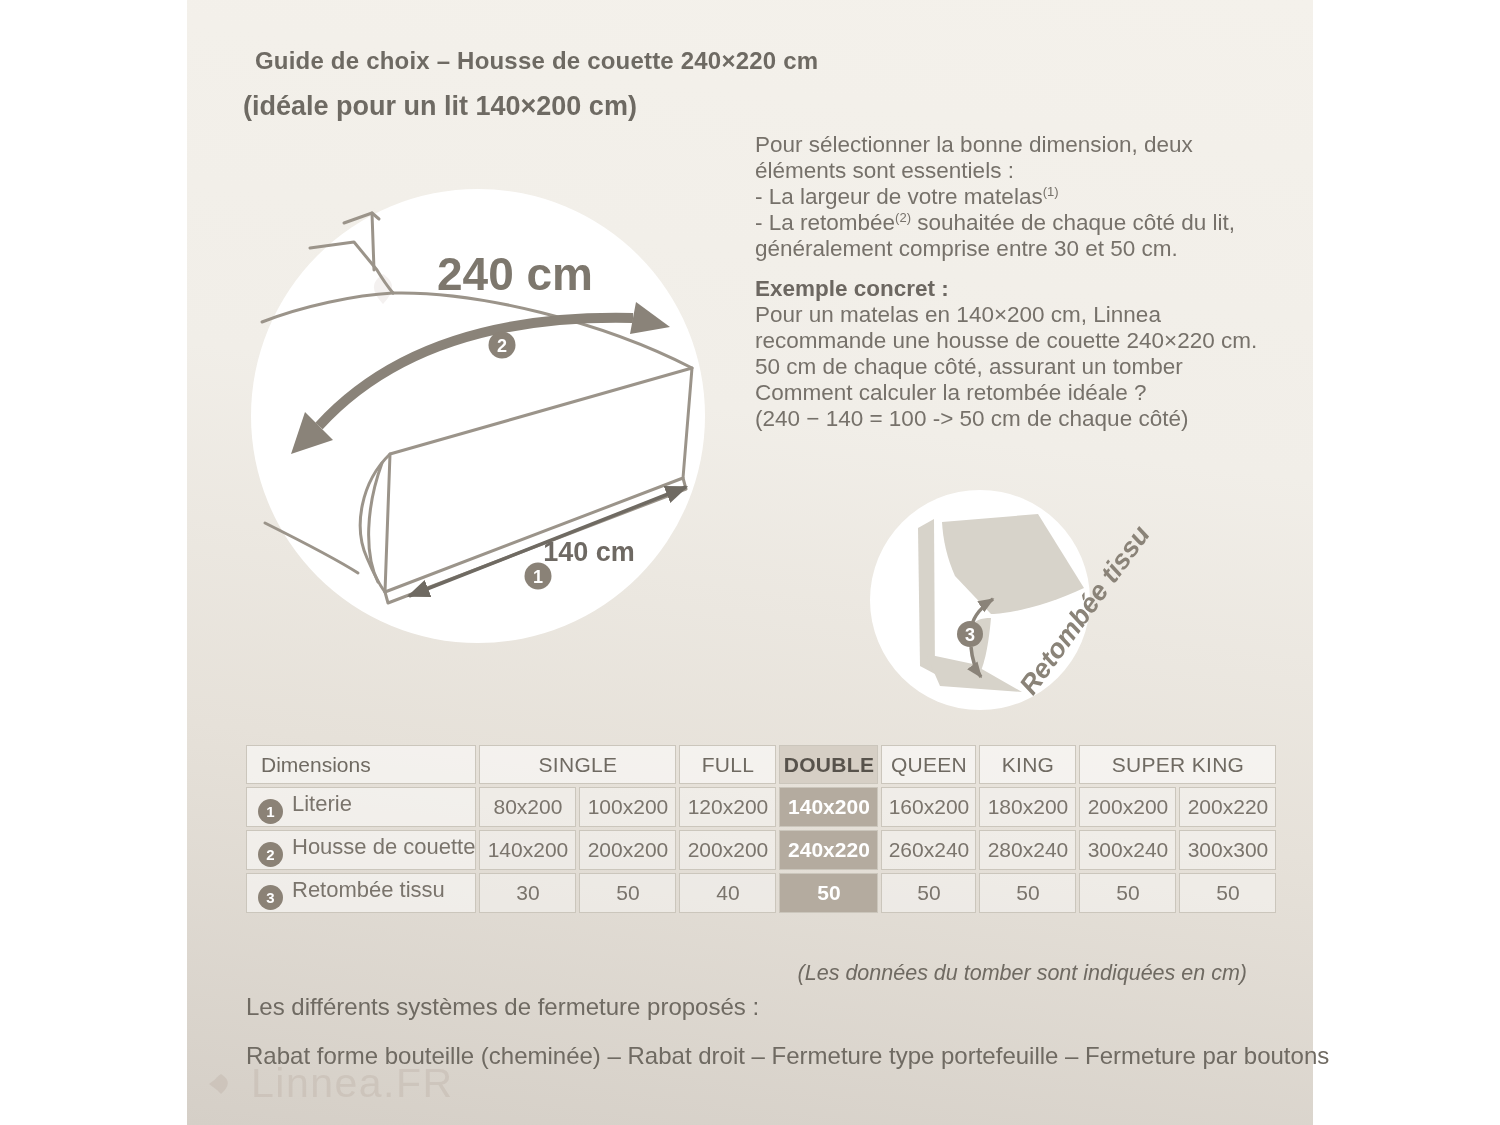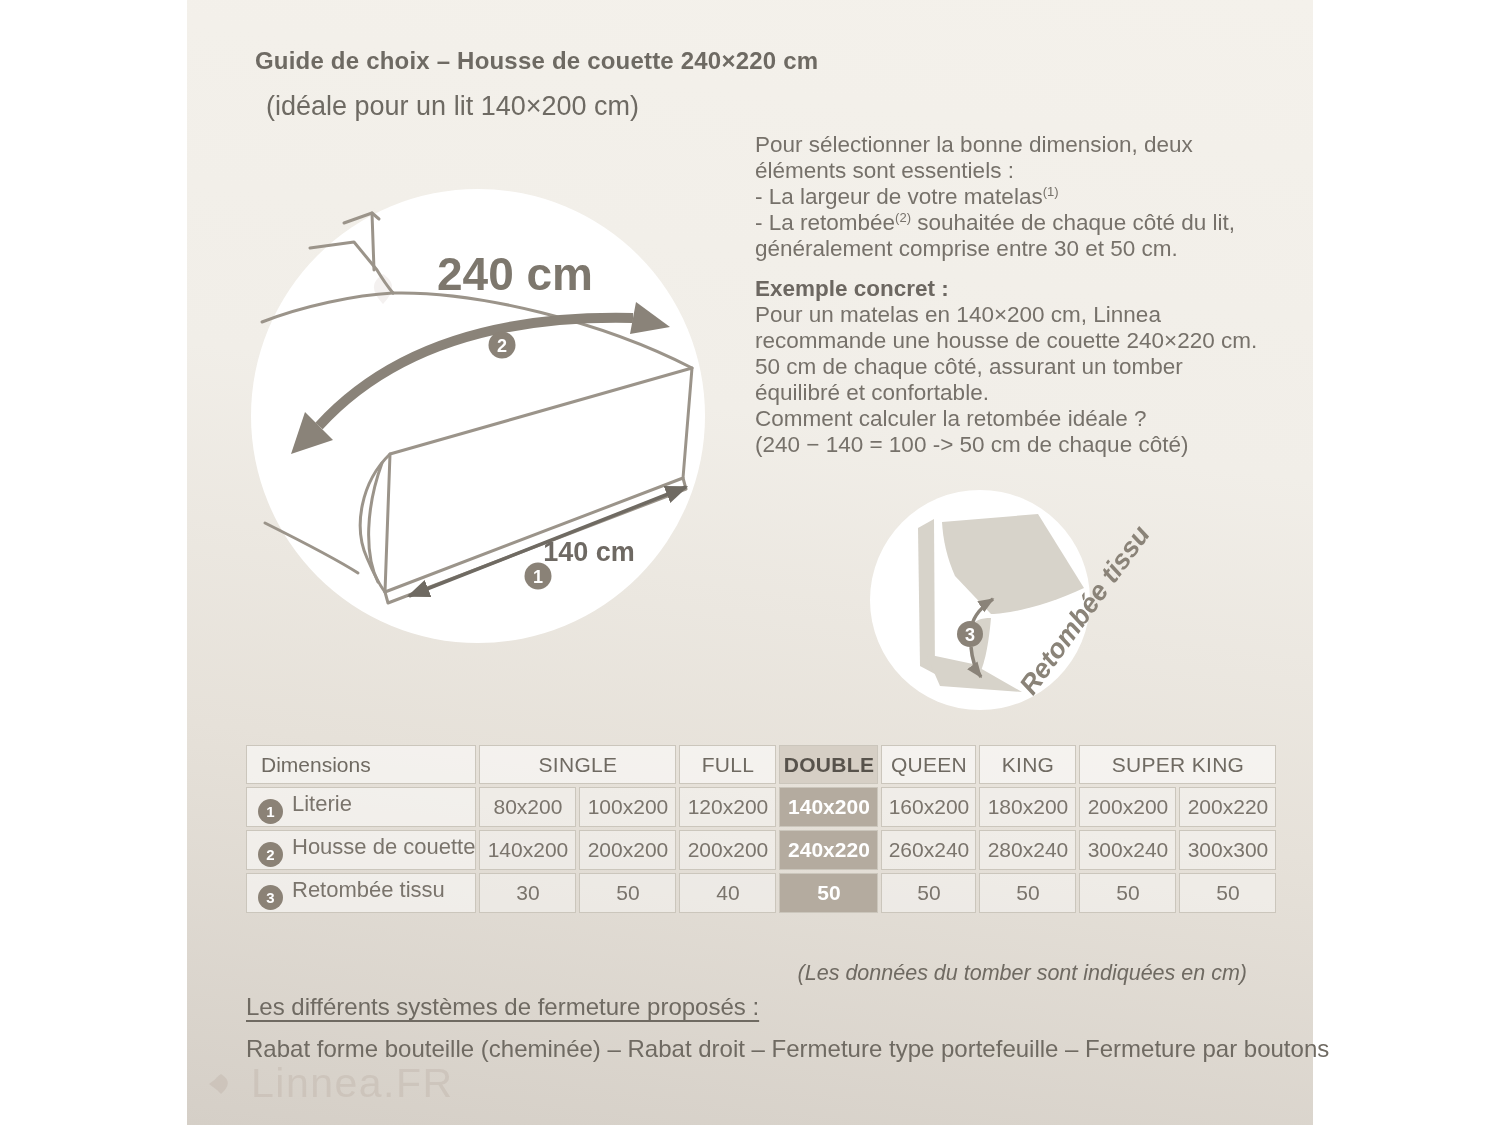--- a/index.html
+++ b/index.html
@@ -12,21 +12,21 @@
   }
   .panel {
     position:absolute; left:187px; top:0; width:1126px; height:1125px;
     background:linear-gradient(187deg,#f4f1eb 0%,#f1eee8 38%,#e6e1d9 68%,#d5cfc7 100%);
   }
   .title {
     position:absolute; left:255px; top:47px; font-size:24px; font-weight:700;
     color:#6e6a63; letter-spacing:.2px; white-space:nowrap;
   }
   .subtitle {
-    position:absolute; left:266px; top:91px; font-size:27px; font-weight:400;
+    position:absolute; left:243px; top:91px; font-size:27px; font-weight:700;
     color:#6e6a63; white-space:nowrap;
   }
   .textcol { position:absolute; left:755px; width:520px; font-size:22.5px; line-height:26px; color:#76716a; }
   .textcol .line { white-space:nowrap; }
   .textcol sup { font-size:13px; line-height:0; vertical-align:super; }
   .intro { top:132px; }
   .example { top:276px; }
   .example .heading { font-weight:700; color:#6c6761; }
 
   
@@ -56,21 +56,21 @@
   .tbadge {
     display:inline-block; width:25px; height:25px; border-radius:50%;
     background:#8b8276; color:#fff; font-size:15px; font-weight:700;
     line-height:25px; text-align:center; margin-right:9px; vertical-align:-6px;
   }
   .note {
     position:absolute; left:745px; top:961px; width:502px; text-align:right;
     font-style:italic; font-size:21.5px; color:#6f6a62; white-space:nowrap;
   }
   .closures { position:absolute; left:246px; top:993px; font-size:24px; color:#6f6a62; }
-  .closures .heading { text-decoration:underline; text-underline-offset:5px; margin-bottom:14px; }
+  .closures .heading { text-underline-offset:5px; margin-bottom:21px; }
   .closures .list { margin-top:2px; white-space:nowrap; }
 
   .watermark {
     position:absolute; left:203px; top:1060px; display:flex; align-items:center;
     gap:12px; opacity:.33;
   }
   .watermark .wtext { font-size:41px; color:#b9aba1; letter-spacing:1.5px; }
 </style>
 </head>
 <body>
@@ -87,21 +87,20 @@
     <div class="line"><span>- La largeur de votre matelas</span><sup>(1)</sup></div>
     <div class="line"><span>- La retombée</span><sup>(2)</sup><span> souhaitée de chaque côté du lit,</span></div>
     <div class="line">généralement comprise entre 30 et 50 cm.</div>
   </div>
 
   <div class="textcol example">
     <div class="line heading">Exemple concret :</div>
     <div class="line">Pour un matelas en 140×200 cm, Linnea</div>
     <div class="line">recommande une housse de couette 240×220 cm.</div>
     <div class="line">50 cm de chaque côté, assurant un tomber</div>
-    <div class="line">équilibré et confortable.</div>
     <div class="line">Comment calculer la retombée idéale ?</div>
     <div class="line">(240 − 140 = 100  -&gt; 50 cm de chaque côté)</div>
   </div>
 
   <svg class="diagram-main" width="470" height="470" viewBox="0 0 470 470">
     <defs>
       <marker id="ah" viewBox="0 0 10 8" refX="9" refY="4" markerWidth="6.5" markerHeight="5.5" orient="auto-start-reverse">
         <path d="M0,0 L10,4 L0,8 Z" fill="#6f6a62"></path>
       </marker>
       <marker id="ah2" viewBox="0 0 10 8" refX="9" refY="4" markerWidth="4.6" markerHeight="4" orient="auto-start-reverse">

